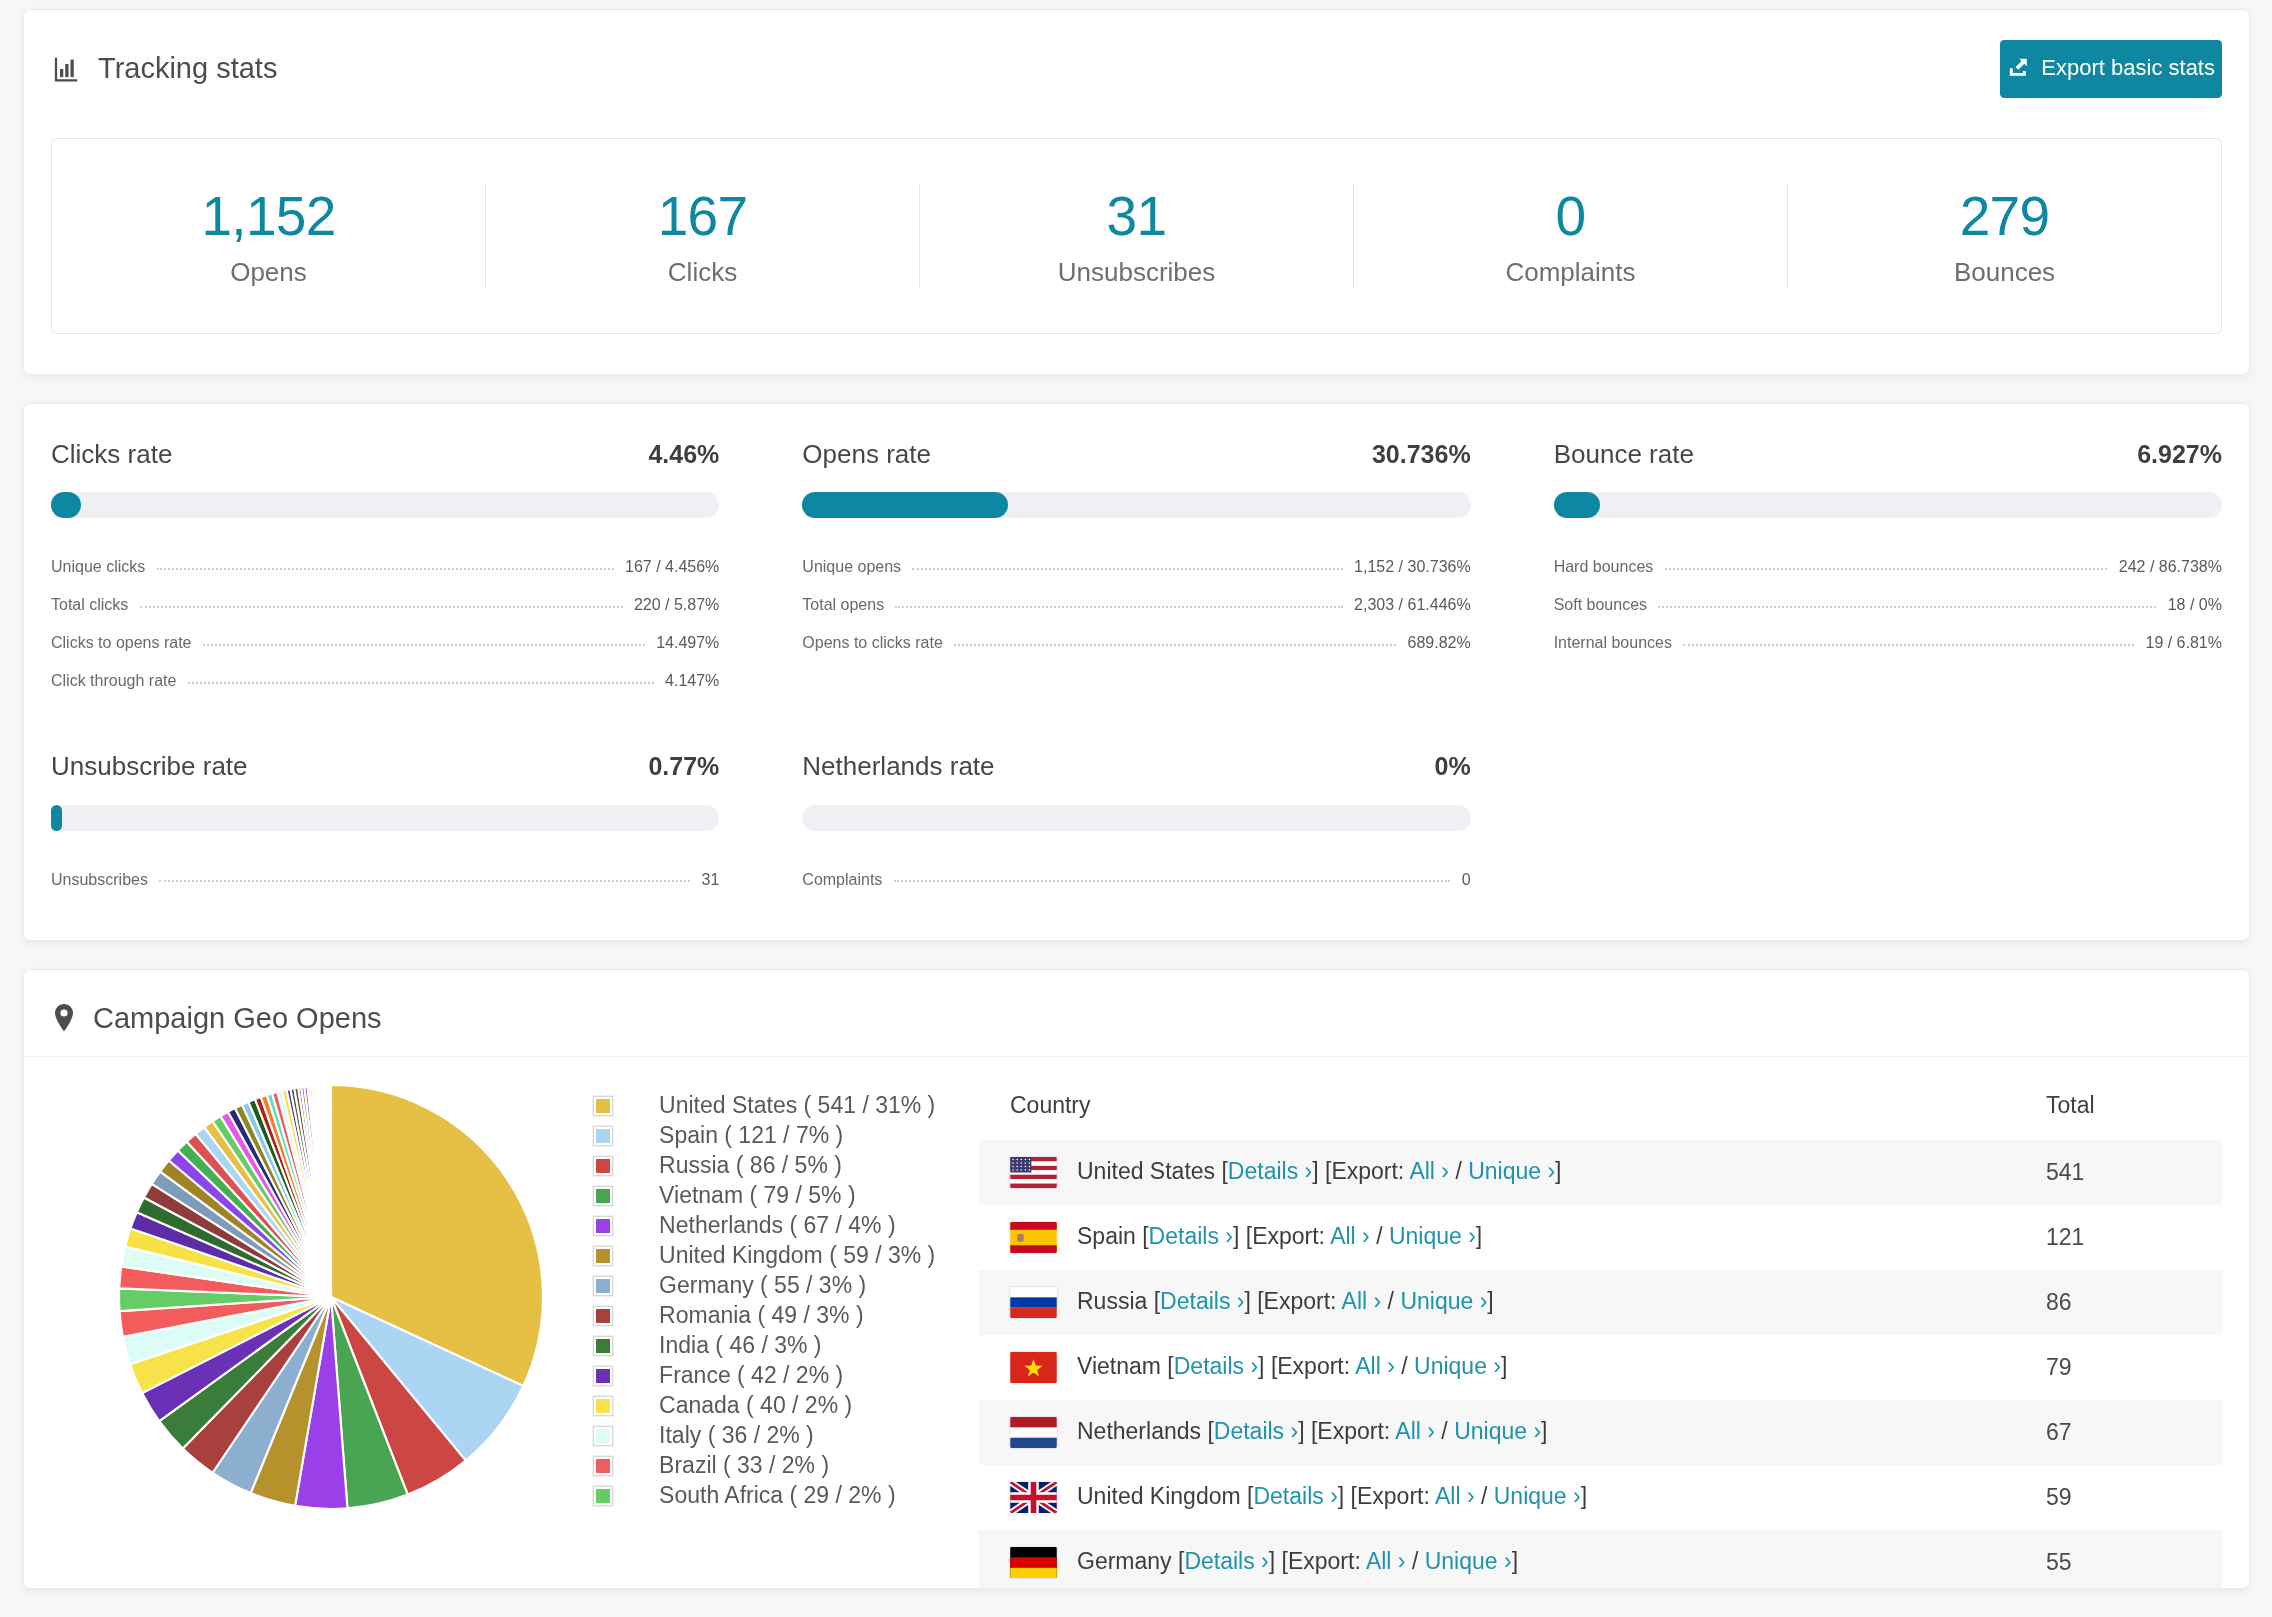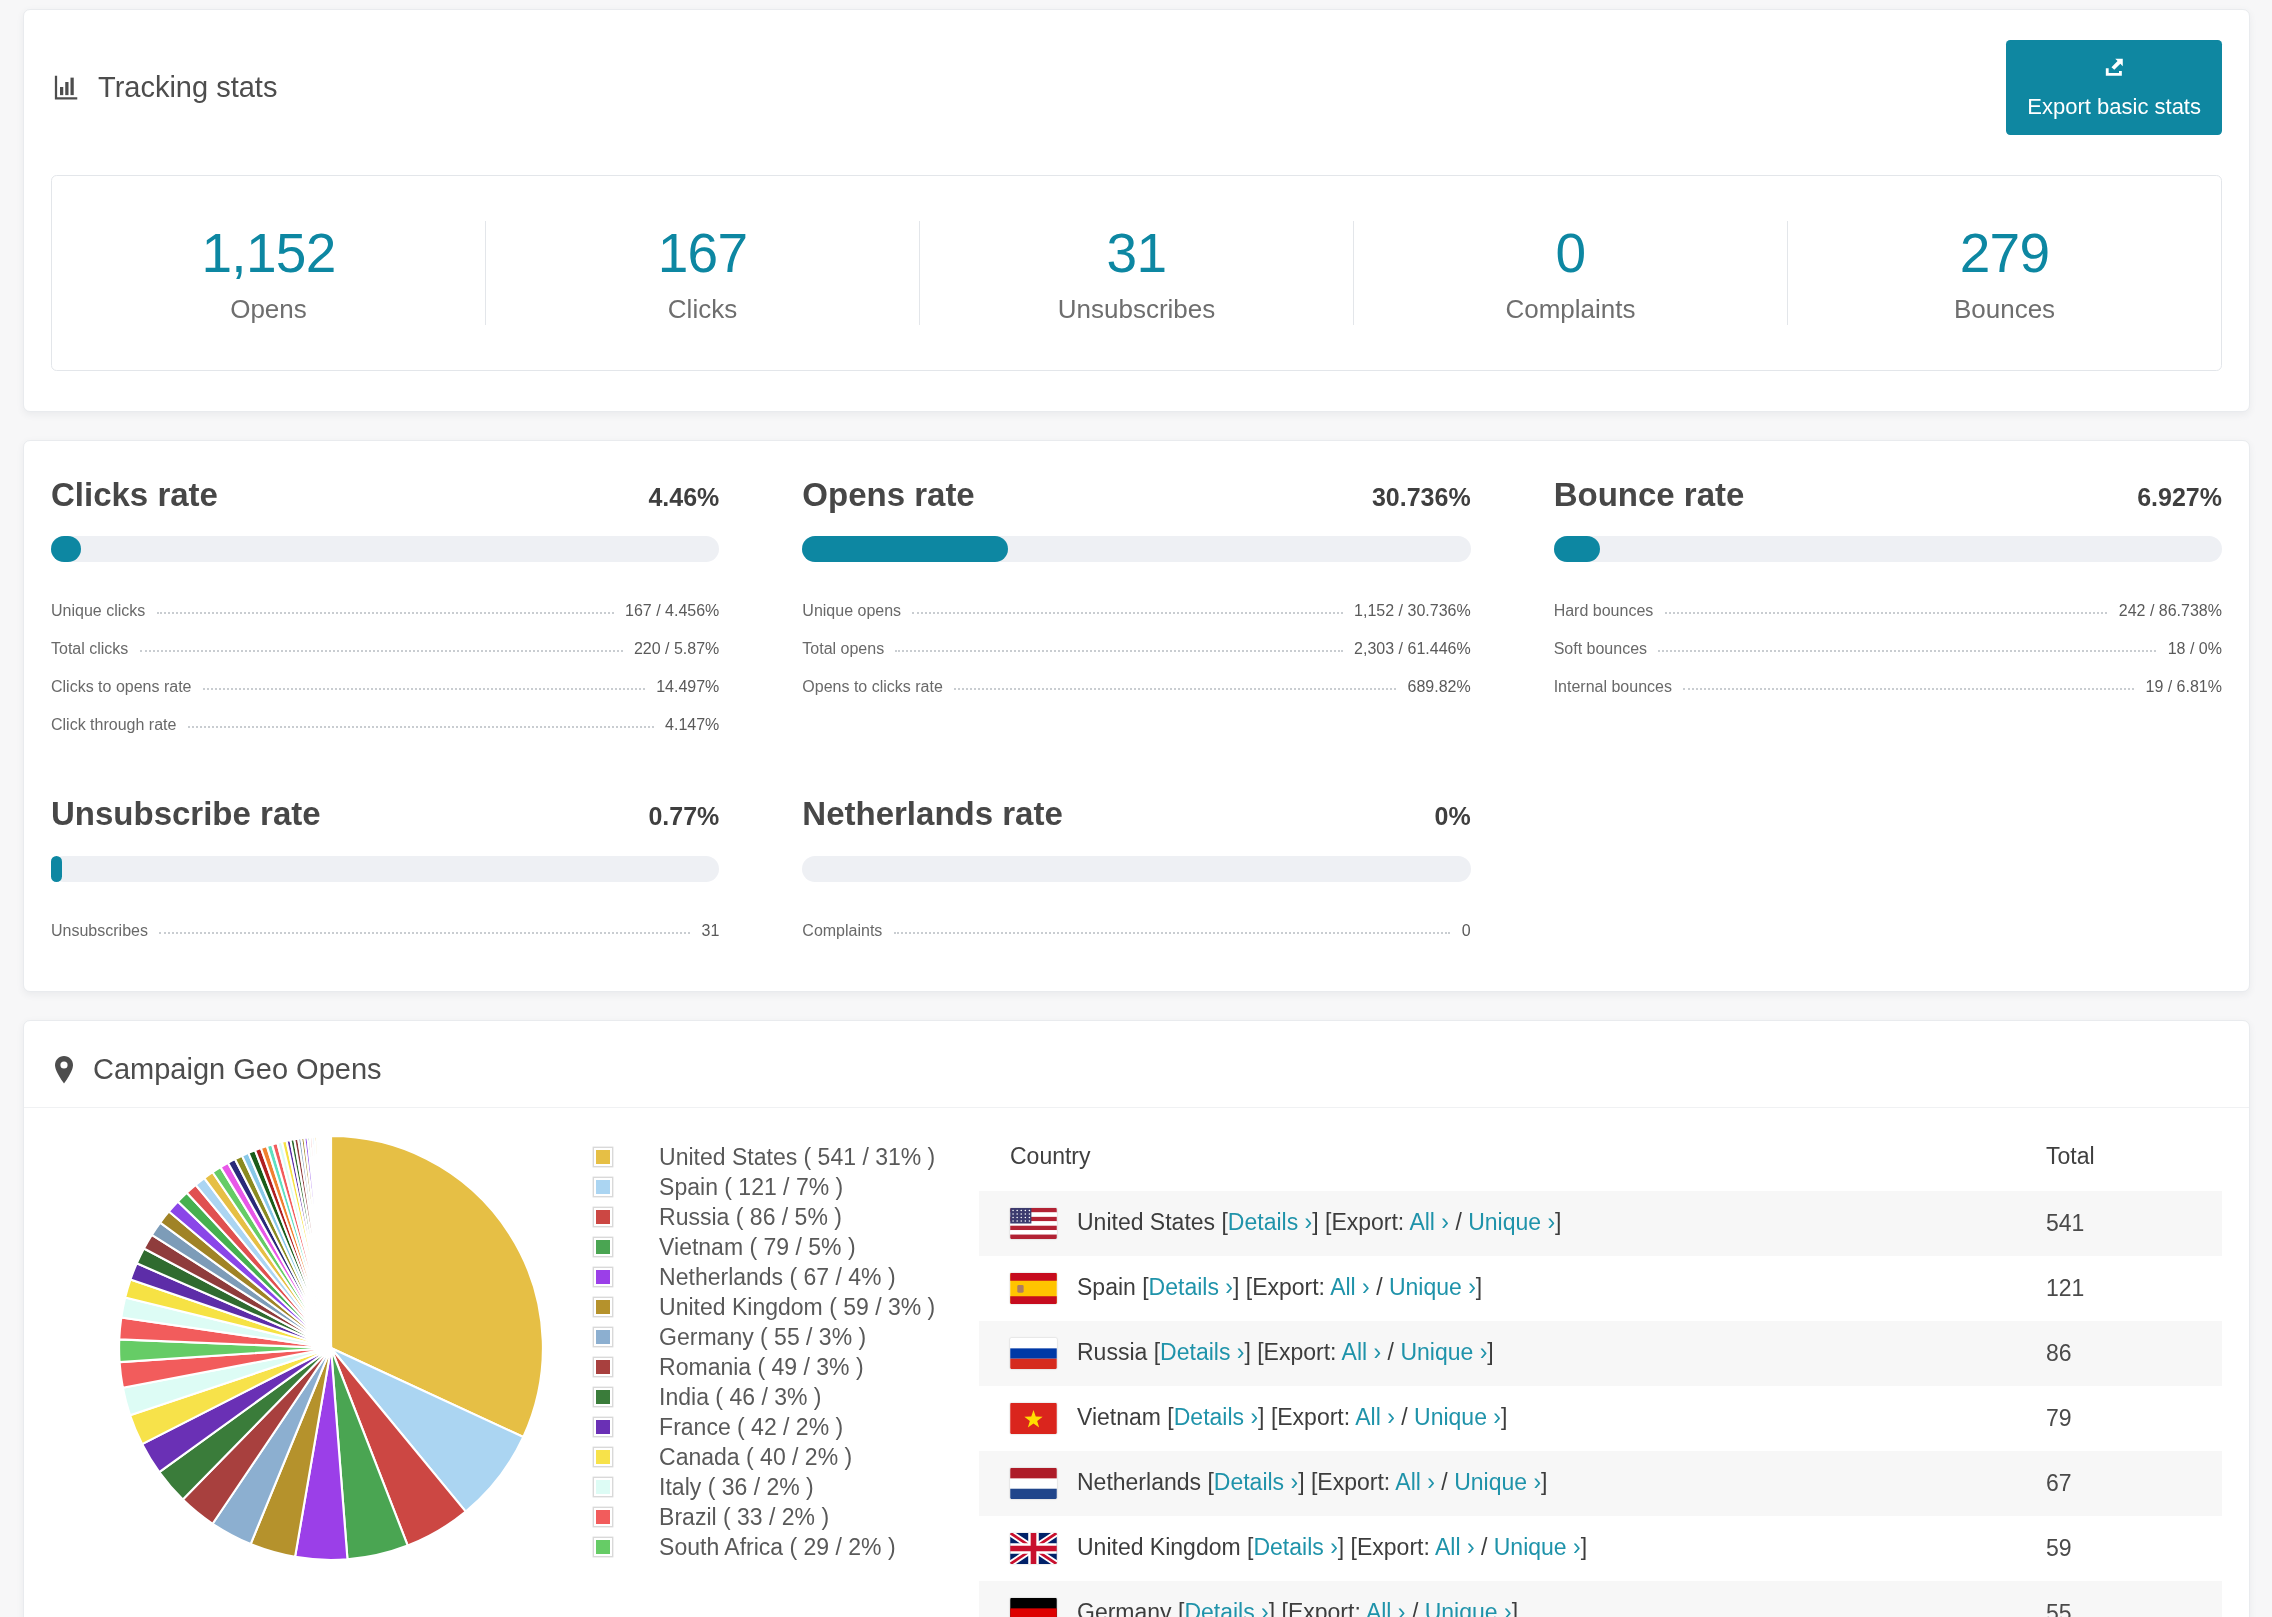--- a/index.html
+++ b/index.html
@@ -15,40 +15,40 @@
     border-radius:7px;
     box-shadow:0 2.8px 7px rgba(70,80,100,.07);
     margin:0 23px;
   }
   
   #card-tracking { margin-top:8.5px; padding:30px 27px 40px; }
   .card-head { display:flex; align-items:center; justify-content:space-between; }
   .card-title { display:flex; align-items:center; gap:17px; font-size:29px; color:#4d4d4d; }
   .card-title svg { display:block; }
   .btn-export {
-    display:flex; align-items:center; gap:11.3px;
+    display:flex; align-items:flex-start; gap:11.3px;
     background:#0f87a1; color:#fff; border:none; cursor:pointer;
-    font-family:inherit; font-size:22px; padding:15px 21px; border-radius:4.2px;flex-direction:column;
+    font-family:inherit; font-size:22px; padding:15px 7px; border-radius:4.2px;
   }
   .stats-box {
     margin-top:40px; border:1.4px solid #e3e6ea; border-radius:5.6px;
     display:flex; padding:45px 0;
   }
   .stat-cell { flex:1; text-align:center; border-right:1.4px solid #e3e6ea; }
   .stat-cell:last-child { border-right:none; }
   .stat-num { font-size:55px; font-weight:normal; color:#0d87a2; letter-spacing:-0.7px; }
   .stat-lbl { font-size:26px; color:#6e6e6e; margin-top:8.5px; }
   
   #card-rates {
     margin-top:28px; padding:35px 27px 41px;
     display:grid; grid-template-columns:repeat(3,1fr);
     column-gap:83px; row-gap:51px;
   }
   .rate-head { display:flex; justify-content:space-between; align-items:baseline; }
-  .rate-title { font-size:33px; font-weight:bold; color:#474747; }
+  .rate-title { font-size:26px; font-weight:normal; color:#474747; }
   .rate-value { font-size:25px; font-weight:bold; color:#3f3f3f; }
   .bar { margin-top:22.6px; height:26px; background:#eef0f4; border-radius:14px; position:relative; }
   .fill { position:absolute; left:0; top:0; bottom:0; background:#0d87a2; border-radius:14px; }
   .details { margin-top:30px; }
   .drow { display:flex; align-items:flex-end; font-size:16px; padding:10px 0; }
   .dlbl { color:#696969; white-space:nowrap; }
   .leader { flex:1; border-bottom:2.1px dotted #c9cdd1; margin:0 11.3px 6.4px; min-width:28px; }
   .dval { color:#5a5a5a; white-space:nowrap; }
   
   #card-geo { margin-top:28px; height:620px; overflow:hidden; padding:0; }

